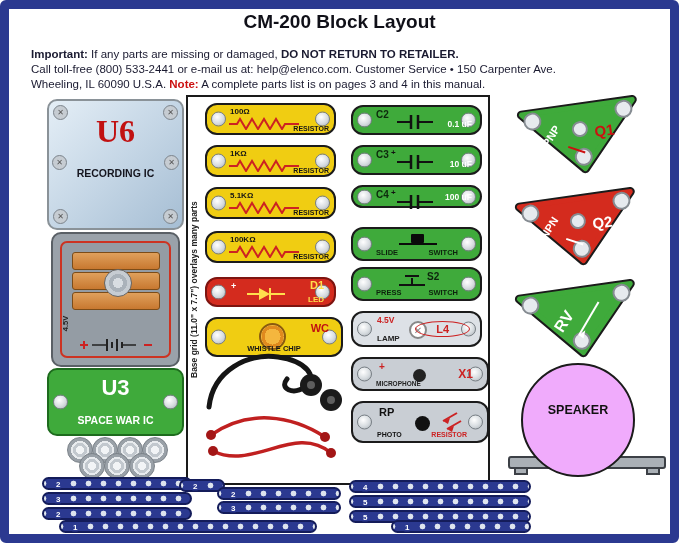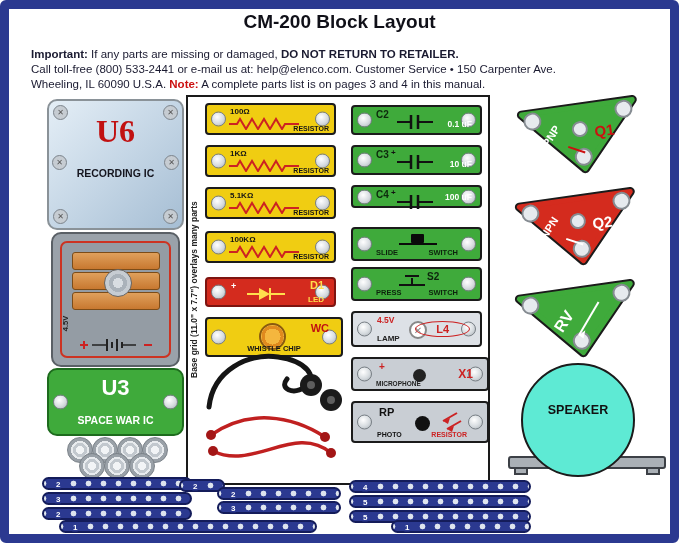--- a/index.html
+++ b/index.html
@@ -22,21 +22,21 @@
   .bat-cap{position:absolute;left:42px;top:26px;width:26px;height:26px;border-radius:50%;background:radial-gradient(circle,#d8dde2 0 5px,#aab2ba 5px 9px,#c6ccd2 9px 13px);border:1px solid #666;}
   .bat-v{position:absolute;left:-4px;bottom:28px;transform:rotate(-90deg);font-size:7.5px;font-weight:bold;color:#222;}
   .bat-sym{position:absolute;bottom:4px;left:12px;}
   .u3{position:absolute;left:38px;top:359px;width:133px;height:64px;background:#3faa3b;border:2px solid #1d6b1d;border-radius:10px;}
   .u3-id{position:absolute;top:5px;width:100%;text-align:center;color:#fff;font-weight:bold;font-size:22px;}
   .u3-nm{position:absolute;bottom:8px;width:100%;text-align:center;color:#fff;font-weight:bold;font-size:10.5px;}
   .disc{position:absolute;width:24px;height:24px;border-radius:50%;border:1px solid #7a8188;background:radial-gradient(circle,#f2f4f6 0 4px,#c2c8ce 4px 7px,#e8ebee 7px 9px,#9aa1a8 9px 12px);}
   
   .gridbox{position:absolute;left:177px;top:86px;width:304px;height:390px;border:2.5px solid #1a1a1a;box-sizing:border-box;}
   .grid-note{position:absolute;left:180px;top:88px;height:386px;width:15px;writing-mode:vertical-rl;transform:rotate(180deg);font-size:8.5px;font-weight:bold;color:#222;text-align:center;}
-  .blk{position:absolute;width:131px;height:32px;border:2px solid #1b1b1b;border-radius:4px;box-sizing:border-box;}
+  .blk{position:absolute;width:131px;height:32px;border:2px solid #1b1b1b;border-radius:12px;box-sizing:border-box;}
   .yellow{background:#f0cd12;}
   .greenb{background:#3faa3b;}
   .redb{background:#d42b1e;border-color:#7e1410;}
   .grayb{background:#c9ced4;}
   .lgrayb{background:#dde1e6;}
   .snap{position:absolute;width:15px;height:15px;border-radius:50%;background:radial-gradient(circle at 40% 35%,#ffffff,#d7dce0 55%,#a8aeb4);border:1.5px solid #777e84;top:50%;transform:translateY(-50%);box-sizing:border-box;}
   .sl{left:4px}.sr{right:4px}
   .r-val{position:absolute;left:23px;top:2px;font-size:8px;font-weight:bold;color:#151515;}
   .r-id{position:absolute;right:7px;top:1px;font-size:11px;font-weight:bold;color:#c11111;margin-top:44px;}
   .r-type{position:absolute;right:5px;bottom:1px;font-size:7px;font-weight:bold;color:#151515;}
@@ -75,21 +75,21 @@
   .p-arrows{position:absolute;left:80px;top:6px;}
   .p-l1{position:absolute;left:24px;bottom:3px;font-size:7px;font-weight:bold;color:#111;}
   .p-l2{position:absolute;right:20px;bottom:3px;font-size:7px;font-weight:bold;color:#cc2222;}
   .wire{position:absolute;}
   
   .tri{position:absolute;width:140px;height:88px;transform:rotate(-8deg);}
   .snapc{fill:#e6eaee;stroke:#868c92;stroke-width:2;}
   .spk-base{position:absolute;left:499px;top:447px;width:158px;height:13px;background:#aab0b6;border:2px solid #3c4046;border-radius:3px;box-sizing:border-box;}
   .spk-foot{position:absolute;top:458px;width:14px;height:8px;background:#aab0b6;border:2px solid #3c4046;box-sizing:border-box;}
   .sf1{left:505px}.sf2{left:637px}
-  .speaker{position:absolute;left:512px;top:354px;width:114px;height:114px;border-radius:50%;background:#5eead4;border:2.5px solid #1b1b1b;box-sizing:border-box;}
+  .speaker{position:absolute;left:512px;top:354px;width:114px;height:114px;border-radius:50%;background:#f0abfc;border:2.5px solid #1b1b1b;box-sizing:border-box;}
   .spk-nm{position:absolute;top:38px;width:100%;text-align:center;font-weight:bold;font-size:12.5px;color:#111;}
   .spk-id{position:absolute;top:62px;width:100%;text-align:center;font-weight:bold;font-size:14px;color:#c11111;}
   
   .rail{position:absolute;height:13px;background-color:#2b3990;border:2px solid #141c5a;border-radius:7px;box-sizing:border-box;background-image:radial-gradient(circle,#dfe5ee 0 2.6px,transparent 3.2px);background-size:15px 9px;background-position:7px 50%;}
   .rail b{position:absolute;left:10px;top:50%;transform:translateY(-50%);color:#fff;font-size:8px;font-weight:bold;background:#2b3990;padding:0 2px;border-radius:2px;line-height:9px;}
 </style>
 </head>
 <body>
 
 <div class="page">

